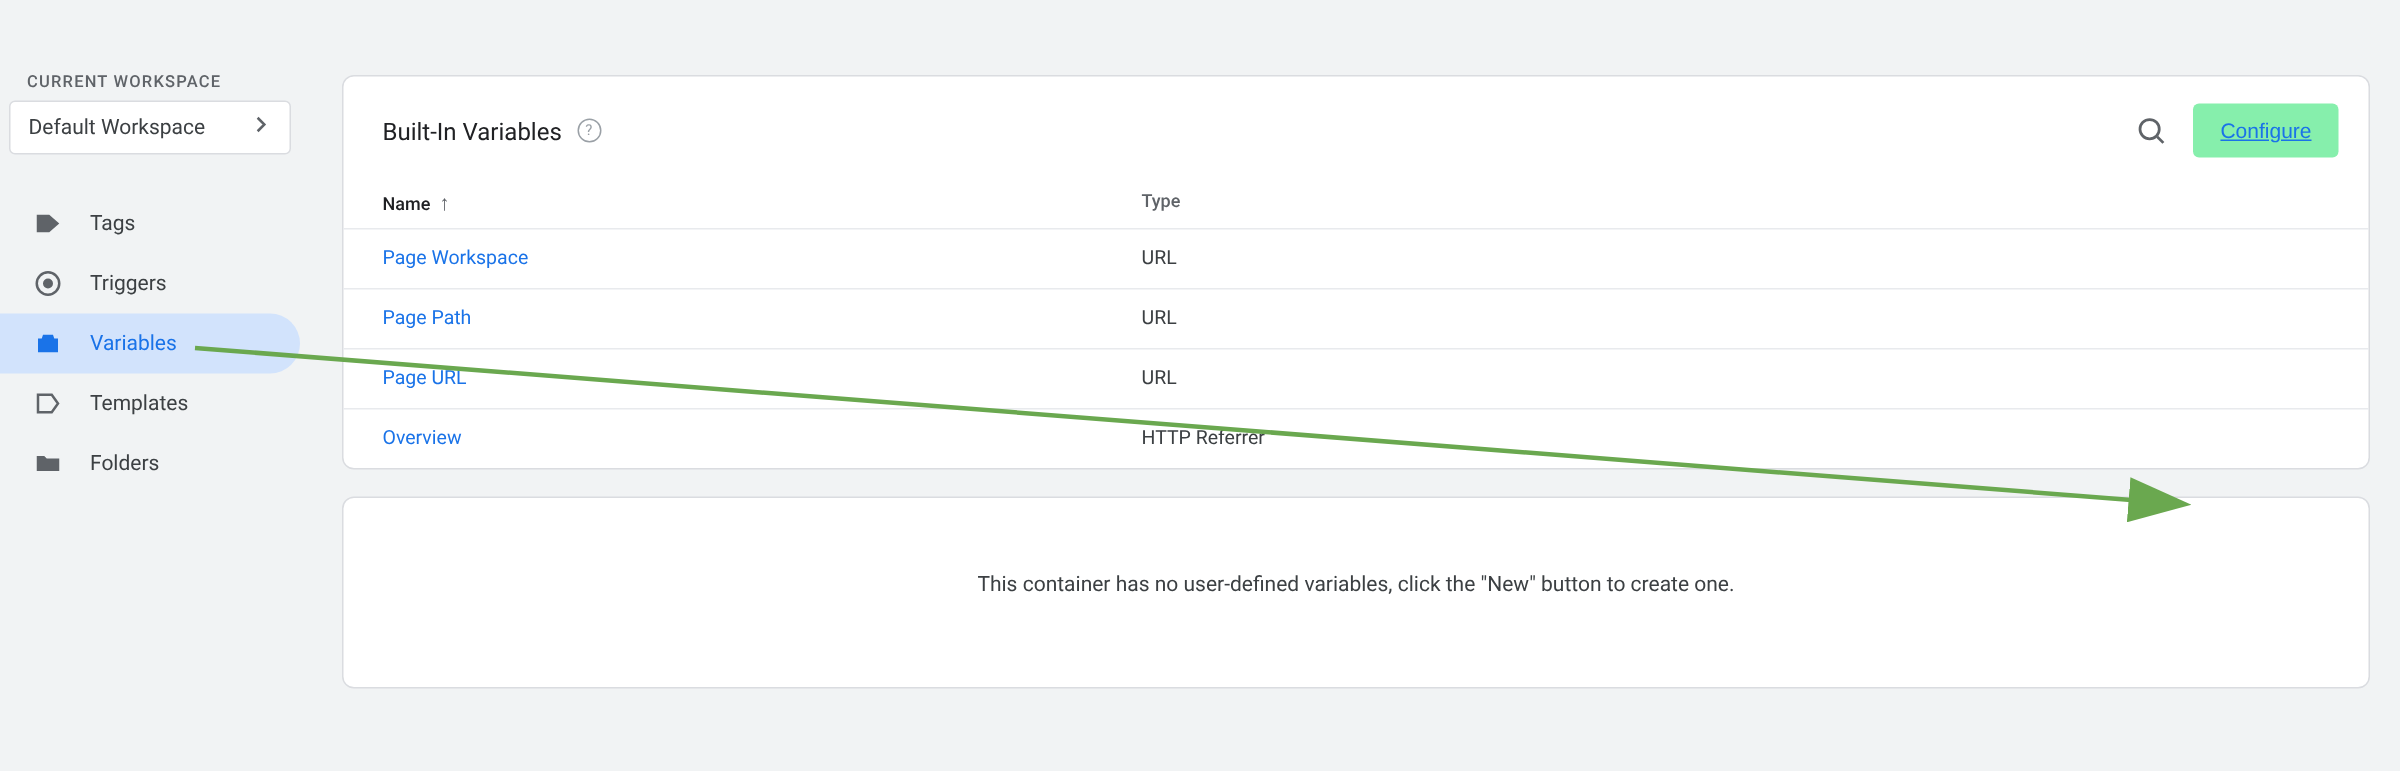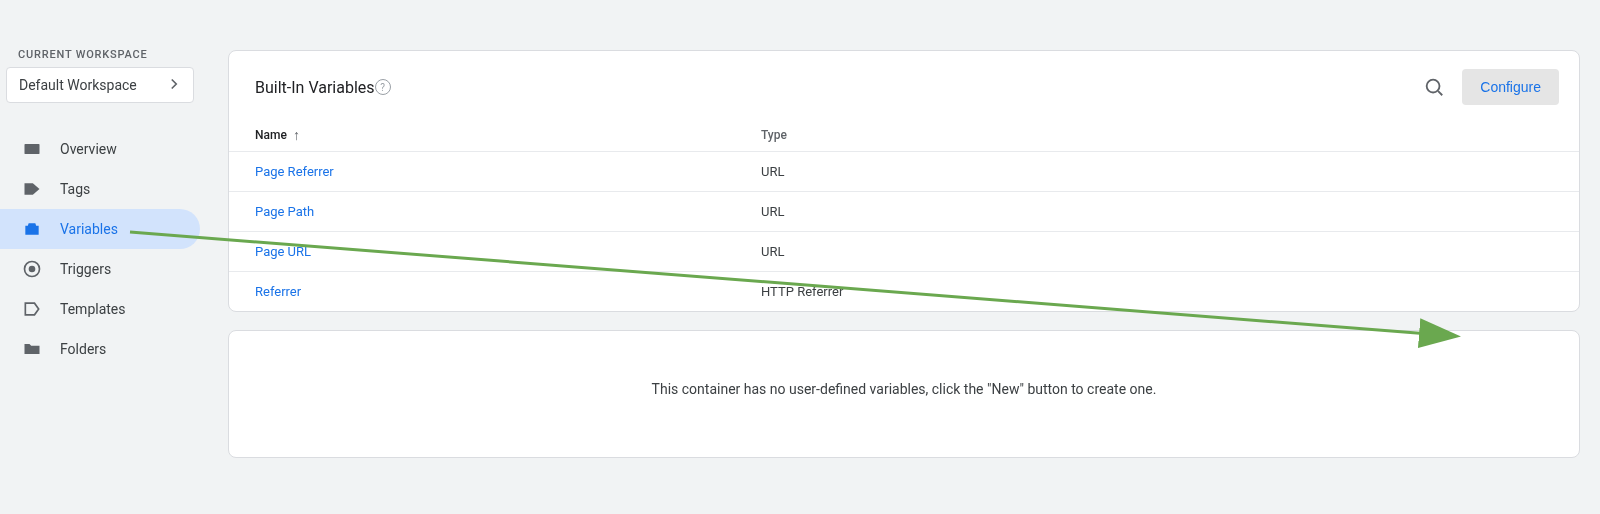--- a/index.html
+++ b/index.html
@@ -76,49 +76,50 @@
     display: flex;
     align-items: center;
     padding: 18px 20px 14px 26px;
   }
   .card-title {
     font-size: 16px;
     color: #202124;
     font-weight: 400;
     display: flex;
     align-items: center;
+    gap: 10px;
   }
   .spacer { flex: 1; }
   .icon-btn {
     width: 36px; height: 36px;
     display: flex; align-items: center; justify-content: center;
     border-radius: 50%;
     cursor: pointer;
     color: #5f6368;
     margin-right: 10px;
   }
   .btn {
-    background: #e5e5e5;
+    background: #86efac;
     color: #1a73e8;
     border: none;
     border-radius: 4px;
     padding: 0 18px;
     height: 36px;
     font-size: 14px;
     font-weight: 500;
     cursor: pointer;
+    text-decoration: underline;
   }
   .tbl-head {
     display: flex;
     padding: 8px 26px;
     border-bottom: 1px solid #e8eaed;
     font-size: 12px;
     color: #5f6368;
     font-weight: 500;
-    align-items: center;
   }
   .col-name { width: 506px; color: #202124; display:flex; align-items:center; gap:6px;}
   .col-type { flex: 1; }
   .tbl-row {
     display: flex;
     padding: 12px 26px;
     border-bottom: 1px solid #e8eaed;
     font-size: 13px;
   }
   .tbl-row:last-child { border-bottom: none; }
@@ -158,49 +159,41 @@
       <span class="chev">
         <svg width="18" height="18" viewBox="0 0 24 24" fill="none" stroke="currentColor" stroke-width="2.2">
             <polyline points="9 18 15 12 9 6"></polyline>
           </svg>
       </span>
     </div>
     <nav class="nav">
       <div class="nav-item">
         <span class="nav-icon">
           <svg viewBox="0 0 24 24" fill="currentColor">
-              <rect x="3" y="6" width="18" height="12" rx="1"></rect>
-            </svg>
-        </span>
-        <span>Overview</span>
-      </div>
-      <div class="nav-item">
-        <span class="nav-icon">
-          <svg viewBox="0 0 24 24" fill="currentColor">
               <path d="M3 5h10l8 7-8 7H3z"></path>
             </svg>
         </span>
         <span>Tags</span>
-      </div>
-      <div class="nav-item active">
-        <span class="nav-icon">
-          <svg viewBox="0 0 24 24" fill="currentColor">
-              <path d="M4 8h3l1-3h8l1 3h3v11H4z"></path>
-            </svg>
-        </span>
-        <span>Variables</span>
       </div>
       <div class="nav-item">
         <span class="nav-icon">
           <svg viewBox="0 0 24 24" fill="none" stroke="currentColor" stroke-width="2">
               <circle cx="12" cy="12" r="9"></circle>
               <circle cx="12" cy="12" r="3" fill="currentColor"></circle>
             </svg>
         </span>
         <span>Triggers</span>
+      </div>
+      <div class="nav-item active">
+        <span class="nav-icon">
+          <svg viewBox="0 0 24 24" fill="currentColor">
+              <path d="M4 8h3l1-3h8l1 3h3v11H4z"></path>
+            </svg>
+        </span>
+        <span>Variables</span>
       </div>
       <div class="nav-item">
         <span class="nav-icon">
           <svg viewBox="0 0 24 24" fill="none" stroke="currentColor" stroke-width="2">
               <path d="M4 5h11l5 7-5 7H4z"></path>
             </svg>
         </span>
         <span>Templates</span>
       </div>
       <div class="nav-item">
@@ -232,33 +225,33 @@
         <button class="btn">Configure</button>
       </div>
       <div class="tbl-head">
         <div class="col-name">
           <span>Name</span>
           <span class="sort-icon">↑</span>
         </div>
         <div class="col-type">Type</div>
       </div>
       <div class="tbl-row">
-        <div class="name">Page Referrer</div>
+        <div class="name">Page Workspace</div>
         <div class="type">URL</div>
       </div>
       <div class="tbl-row">
         <div class="name">Page Path</div>
         <div class="type">URL</div>
       </div>
       <div class="tbl-row">
         <div class="name">Page URL</div>
         <div class="type">URL</div>
       </div>
       <div class="tbl-row">
-        <div class="name">Referrer</div>
+        <div class="name">Overview</div>
         <div class="type">HTTP Referrer</div>
       </div>
     </section>
 
     <section class="card">
       <div class="empty-msg">This container has no user-defined variables, click the "New" button to create one.</div>
     </section>
 
   </main>
 </div>

